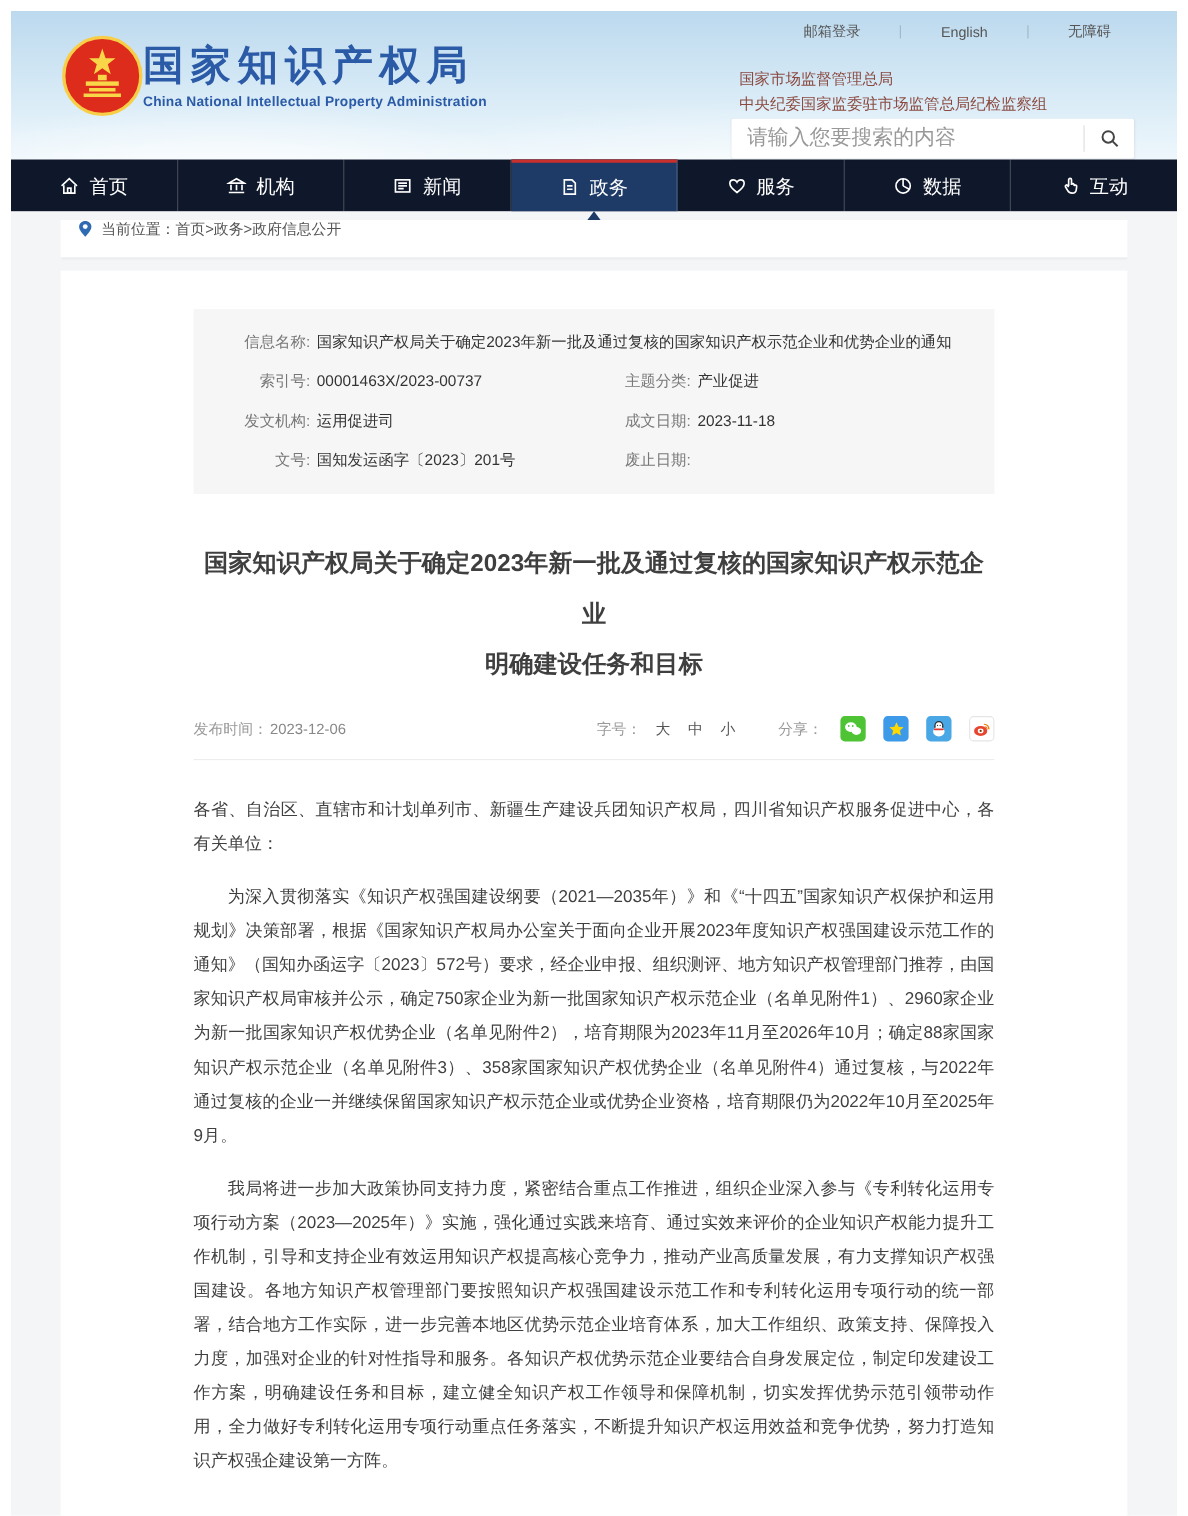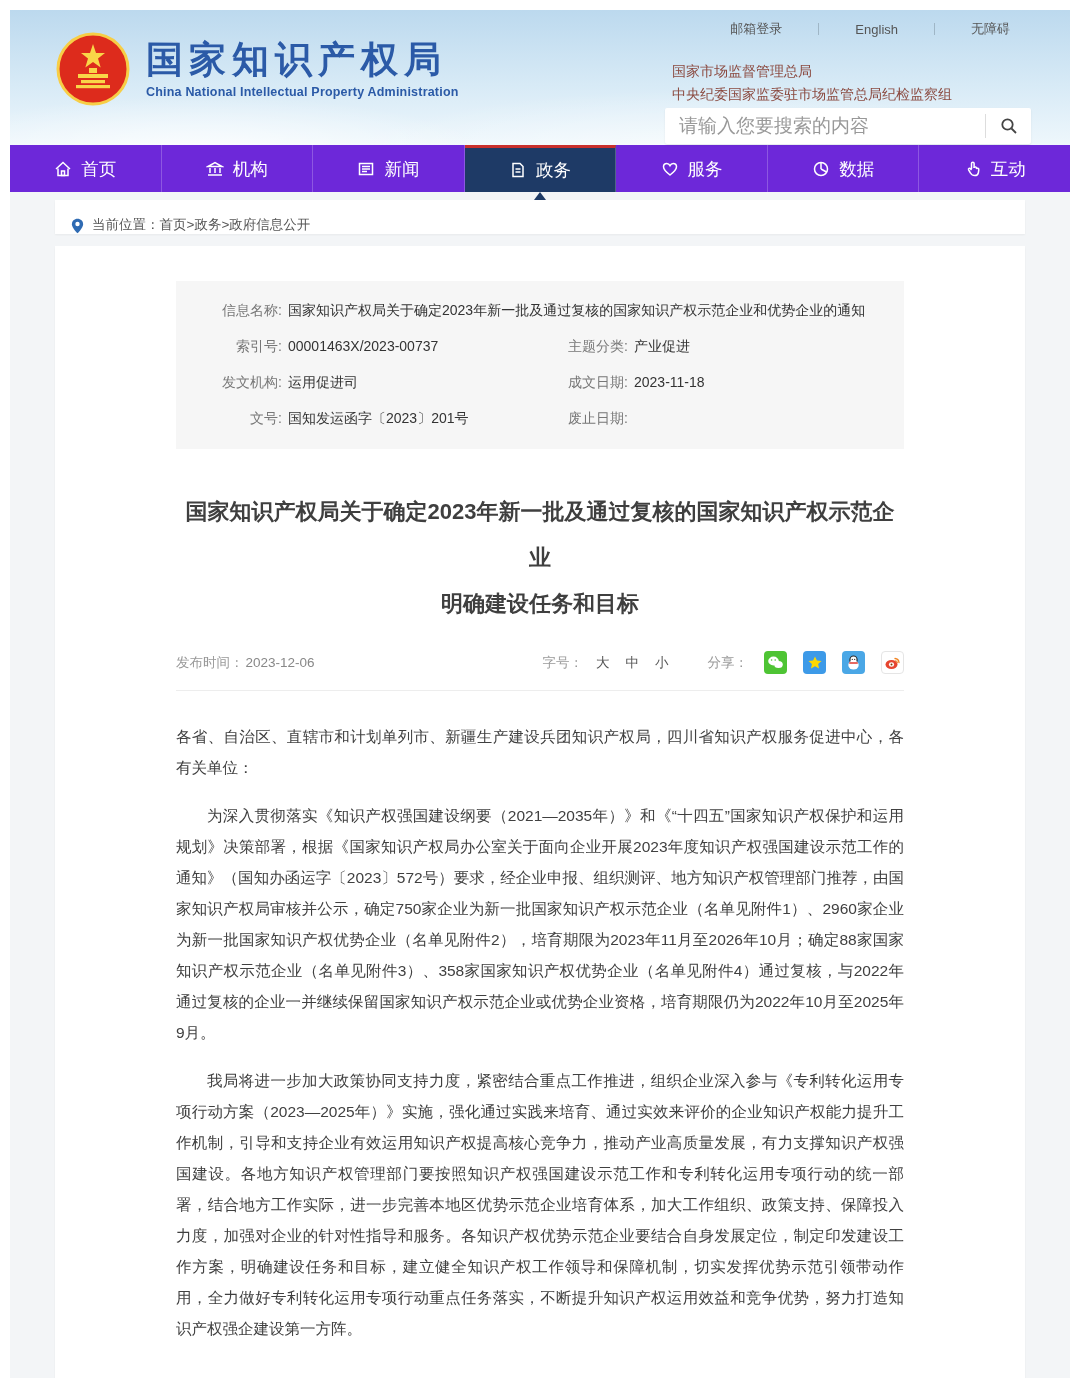--- a/index.html
+++ b/index.html
@@ -7,54 +7,54 @@
     font-family:"Liberation Sans","DejaVu Sans",sans-serif; }
   .page { width:1080px; height:1378px; padding:10px 10px 0; background:#fff; }
 
   
   .header { position:relative; height:135px;
     background:linear-gradient(180deg,#bcd9ee 0%,#d7eaf6 55%,#eef7fc 100%); }
   .header:before { content:""; position:absolute; inset:0;
     background:radial-gradient(ellipse 420px 90px at 18% 110%, rgba(255,255,255,.85), transparent 70%),
                radial-gradient(ellipse 500px 110px at 65% 120%, rgba(255,255,255,.7), transparent 75%);
   }
-  .logo-area { position:absolute; left:46px; top:22px; display:flex; align-items:center; gap:16px; }
+  .logo-area { position:absolute; left:46px; top:22px; display:flex; align-items:center; gap:0; }
   .emblem { width:74px; height:74px; flex-shrink:0; }
   .site-title { color:#2b5aa7; font-weight:bold; font-size:37px; letter-spacing:6px; line-height:1.15; }
   .site-subtitle { color:#2b5aa7; font-weight:bold; font-size:12.5px; letter-spacing:.2px; margin-top:3px; }
   .top-links { position:absolute; right:44px; top:10px; display:flex; align-items:center;
     font-size:13px; color:#555; z-index:2;gap:20px; }
   .top-links span.link { padding:0 16px; cursor:pointer; }
   .top-links .sep { width:1px; height:12px; background:#9fb6c6; }
   .org-links { position:absolute; left:662px; top:50px; font-size:14px; color:#8b4a40;
     line-height:23px; z-index:2; }
   .search-box { position:absolute; left:655px; top:98px; width:366px; height:36px;
     background:#fff; display:flex; align-items:center; border-radius:2px; z-index:2;
     box-shadow:0 1px 2px rgba(0,0,0,.08); }
   .search-box input { flex:1; height:100%; border:none; outline:none; padding:0 14px;
     font-size:19px; color:#333; background:transparent; font-family:inherit; }
   .search-box input::placeholder { color:#999; }
   .search-btn { width:46px; height:24px; border-left:1px solid #ddd; display:flex;
     align-items:center; justify-content:center; cursor:pointer; }
 
   
-  .nav { display:flex; height:47px; background:#6d28d9; position:relative; }
+  .nav { display:flex; height:47px; background:#0f172a; position:relative; }
   .nav-item { flex:1; display:flex; align-items:center; justify-content:center; gap:9px;
     color:#fff; font-size:17.5px; cursor:pointer; position:relative;
     border-right:1px solid rgba(255,255,255,.22); }
   .nav-item:last-child { border-right:none; }
   .nav-item.active { background:#1e3a66; border-top:3px solid #c9302c; }
   .nav-item.active:after { content:""; position:absolute; top:100%; left:50%;
     transform:translateX(-50%); border-left:6px solid transparent;
     border-right:6px solid transparent; border-bottom:8px solid #1e3a66; }
   .nav-icon { display:flex; align-items:center; }
 
   
   .content-bg { background:#f3f5f7; padding:8px 45px 0; height:1186px; }
-  .breadcrumb { background:#fff; height:34px; display:flex; align-items:flex-end;
+  .breadcrumb { background:#fff; height:34px; display:flex; align-items:flex-start;
     padding:0 16px; font-size:13.5px; color:#555; box-shadow:0 1px 2px rgba(0,0,0,.05); }
   .breadcrumb .pin { margin-right:8px; display:flex; align-items:center; }
   .breadcrumb .crumb-path { color:#555; cursor:pointer; }
   .main-card { background:#fff; margin-top:12px; padding:35px 0 40px; min-height:1120px;
     box-shadow:0 1px 2px rgba(0,0,0,.05); }
   .content-col { width:728px; margin:0 auto; }
 
   
   .info-table { background:#f6f6f6; padding:12px 18px; font-size:14px; }
   .info-row { display:flex; padding:9px 0; }

